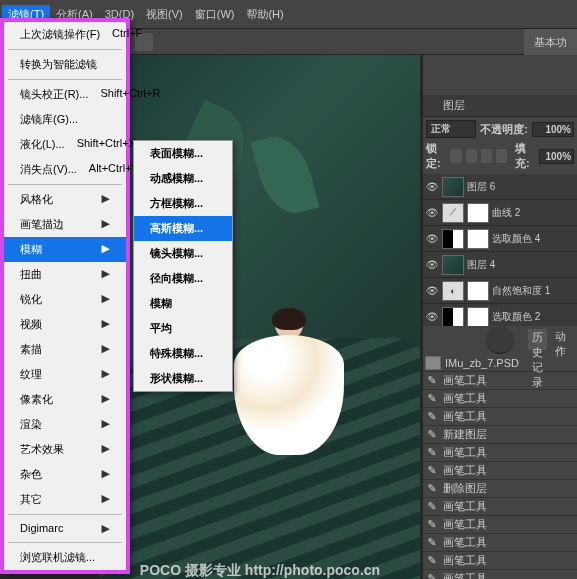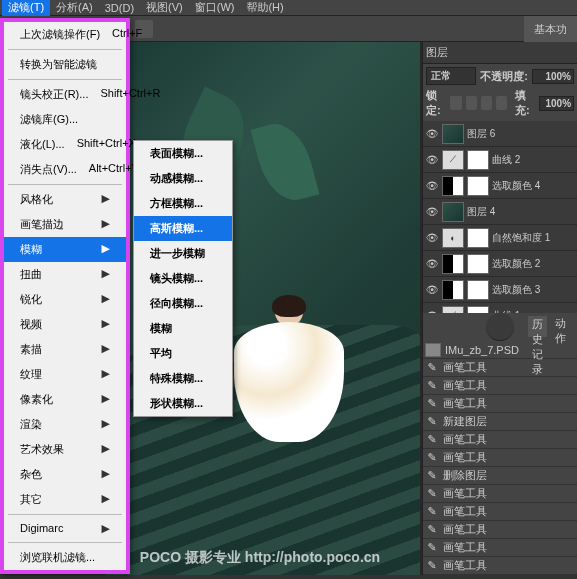--- a/index.html
+++ b/index.html
@@ -1,17 +1,17 @@
 <!DOCTYPE html>
 <html><head>
 <meta charset="utf-8">
 <style>
 *{margin:0;padding:0;box-sizing:border-box;font-family:"Microsoft YaHei",sans-serif;font-size:11px;}
 body{background:#333;width:577px;height:579px;overflow:hidden;position:relative;}
-.menubar{background:#444;color:#ccc;height:16px;display:flex;align-items:center;padding:4px 2px;border-bottom:1px solid #222;}
+.menubar{background:#444;color:#ccc;height:29px;display:flex;align-items:center;padding:4px 2px;border-bottom:1px solid #222;}
 .menubar span{padding:2px 6px;cursor:pointer;}
 .menubar span.active{background:#1473e6;color:#fff;}
 .toolbar2{background:#444;height:26px;border-bottom:1px solid #222;display:flex;align-items:center;padding:0 8px;gap:8px;color:#ccc;position:relative;}
 .toolbar2 .iconbtn{width:18px;height:18px;background:#555;border-radius:2px;}
 .basic-btn{position:absolute;right:0;top:0;background:#555;color:#ccc;padding:4px 10px;height:26px;display:flex;align-items:center;}
 .main{display:flex;height:533px;}
 .canvas{flex:1;position:relative;background:#282828;overflow:hidden;}
 .photo{position:absolute;left:100px;top:0;width:320px;height:533px;background:linear-gradient(135deg,#1a3833 0%,#2d5248 30%,#1f3d36 60%,#183029 100%);}
 .stairs{position:absolute;bottom:0;left:0;width:100%;height:250px;background:repeating-linear-gradient(-20deg,#2a4a42 0px,#2a4a42 12px,#1a3530 12px,#1a3530 24px);border-radius:50% 10% 0 0/30% 5% 0 0;}
 .figure{position:absolute;left:42%;top:48%;width:110px;height:160px;}
@@ -25,21 +25,21 @@
 .l3{width:45px;height:70px;top:30%;left:10%;transform:rotate(45deg);}
 .watermark{position:absolute;bottom:8px;left:50%;transform:translateX(-50%);color:rgba(255,255,255,.7);font-size:14px;font-weight:bold;white-space:nowrap;}
 .dropdown{position:absolute;top:18px;left:0;background:#f0f0f0;border:4px solid #d946ef;box-shadow:2px 2px 6px rgba(0,0,0,.4);width:130px;color:#000;z-index:10;}
 .dropdown .mi{padding:3px 10px;display:flex;justify-content:space-between;white-space:nowrap;cursor:pointer;}
 .dropdown .mi .arrow{color:#333;}
 .dropdown .sep{height:1px;background:#bbb;margin:2px 4px;}
 .dropdown .mi.hl{background:#1473e6;color:#fff;}
 .dropdown .mi.hl .arrow{color:#fff;}
 .submenu{position:absolute;left:129px;top:118px;background:#f0f0f0;border:1px solid #999;box-shadow:2px 2px 6px rgba(0,0,0,.4);width:100px;color:#000;z-index:11;font-weight:bold;}
 .panels{width:155px;background:#444;display:flex;flex-direction:column;border-left:1px solid #222;}
-.layers-head{background:#3a3a3a;color:#ccc;padding:3px 3px;border-bottom:1px solid #222;}
+.layers-head{background:#3a3a3a;color:#ccc;padding:3px 20px;border-bottom:1px solid #222;margin-top:40px;}
 .opts{background:#444;padding:3px 3px;color:#ccc;display:flex;flex-direction:column;gap:3px;font-size:10px;font-weight:bold;}
 .opts .row{display:flex;align-items:center;gap:4px;}
 .sel{background:#333;border:1px solid #222;color:#ccc;padding:1px 4px;flex:1;font-size:10px;}
 .num{background:#333;border:1px solid #222;color:#ccc;width:42px;padding:1px 2px;font-size:10px;text-align:right;}
 .lockrow{display:flex;align-items:center;gap:2px;justify-content:space-between;}
 .lockico{width:14px;height:14px;background:#555;border-radius:2px;}
 .layers{flex:1;overflow:auto;background:#3a3a3a;}
 .layer{display:flex;align-items:center;height:26px;border-bottom:1px solid #2a2a2a;padding:0 2px;gap:3px;color:#ccc;}
 .eye{width:14px;height:14px;display:flex;align-items:center;justify-content:center;font-size:10px;}
 .thumb{width:22px;height:20px;background:#888;border:1px solid #666;flex-shrink:0;}
@@ -162,23 +162,20 @@
       <div class="mi">
           <span>动感模糊...</span>
         </div>
       <div class="mi">
           <span>方框模糊...</span>
         </div>
       <div class="mi hl">
           <span>高斯模糊...</span>
         </div>
       <div class="mi">
-          <span>进一步模糊</span>
-        </div>
-      <div class="mi">
           <span>镜头模糊...</span>
         </div>
       <div class="mi">
           <span>径向模糊...</span>
         </div>
       <div class="mi">
           <span>模糊</span>
         </div>
       <div class="mi">
           <span>平均</span>

